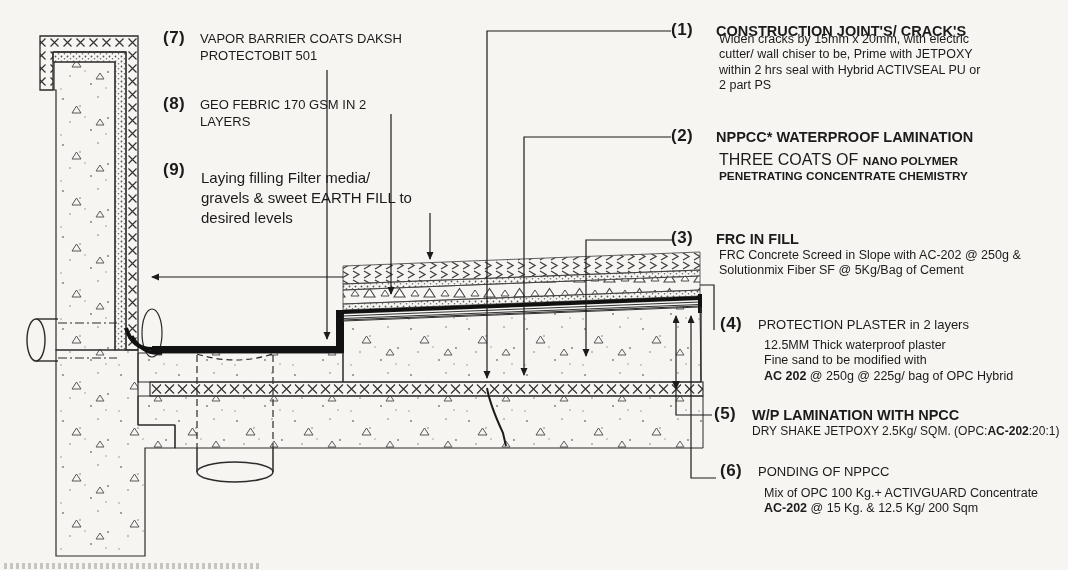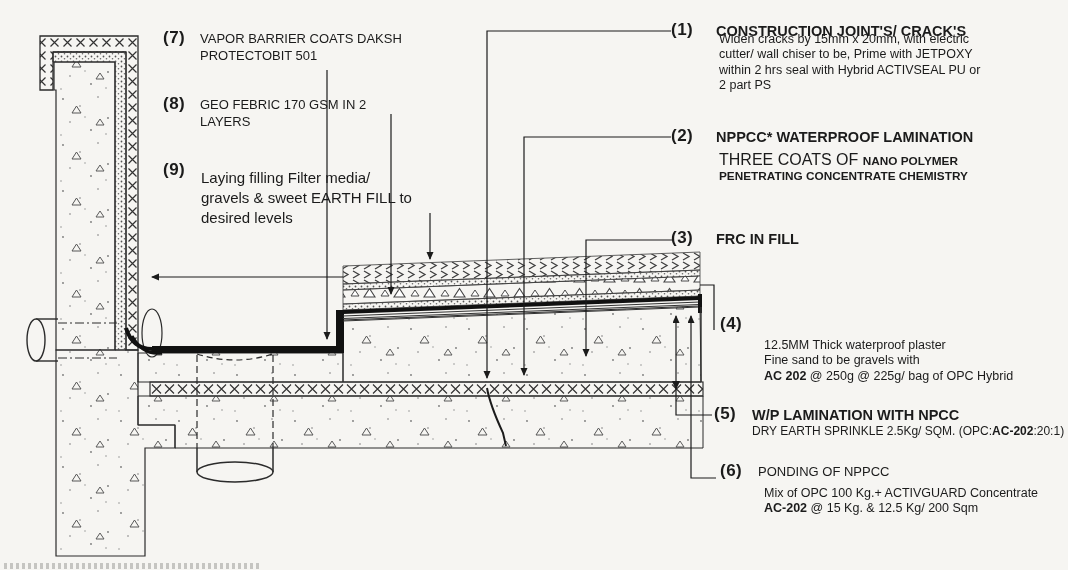--- a/index.html
+++ b/index.html
@@ -152,36 +152,38 @@
   </div>
   <div class="note ttl" style="left:716px;top:128px;width:345px;">NPPCC* WATERPROOF LAMINATION</div>
   <div class="note" style="left:719px;top:150px;width:296px;">
     <div class="boldlead"><span style="font-weight:normal;font-size:16px;">THREE COATS OF </span><span class="b">NANO POLYMER PENETRATING CONCENTRATE CHEMISTRY</span></div>
   </div>
 
   <div class="note" style="left:671px;top:228px;">
     <span class="num">(3)</span>
   </div>
   <div class="note ttl" style="left:716px;top:230px;width:345px;">FRC IN FILL</div>
+  <div class="note body" style="left:719px;top:248px;width:302px;">FRC Concrete Screed in Slope with AC-202 @ 250g &amp; Solutionmix Fiber SF @ 5Kg/Bag of Cement</div>
 
   <div class="note" style="left:720px;top:314px;">
     <span class="num">(4)</span>
   </div>
+  <div class="note ttl-lg" style="left:758px;top:316px;width:300px;">PROTECTION PLASTER in 2 layers</div>
   <div class="note body" style="left:764px;top:338px;width:300px;">
     <div>12.5MM Thick waterproof plaster</div>
-    <div>Fine sand  to be gravels with</div>
+    <div>Fine sand  to be modified with</div>
     <div class="nowrap"><span class="b">AC 202</span><span> @ 250g  @ 225g/ bag of OPC Hybrid</span></div>
   </div>
 
   <div class="note" style="left:714px;top:404px;">
     <span class="num">(5)</span>
   </div>
   <div class="note ttl" style="left:752px;top:406px;width:320px;">W/P LAMINATION WITH NPCC</div>
   <div class="note body-sm nowrap" style="left:752px;top:424px;">
-    <span>DRY EARTH SPRINKLE 2.5Kg/ SQM. (OPC:</span><span class="b">AC-202</span><span>:20:1)</span>
+    <span>DRY SHAKE JETPOXY 2.5Kg/ SQM. (OPC:</span><span class="b">AC-202</span><span>:20:1)</span>
   </div>
 
   <div class="note" style="left:720px;top:461px;">
     <span class="num">(6)</span>
   </div>
   <div class="note ttl-lg" style="left:758px;top:463px;width:300px;">PONDING OF NPPCC</div>
   <div class="note body" style="left:764px;top:486px;width:306px;">
     <div class="nowrap">Mix of OPC 100 Kg.+ ACTIVGUARD Concentrate</div>
     <div class="nowrap"><span class="b">AC-202</span><span> @ 15 Kg. &amp; 12.5 Kg/ 200 Sqm</span></div>
   </div>

